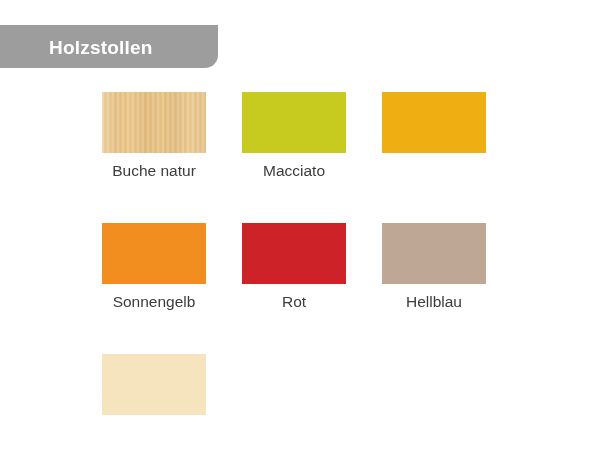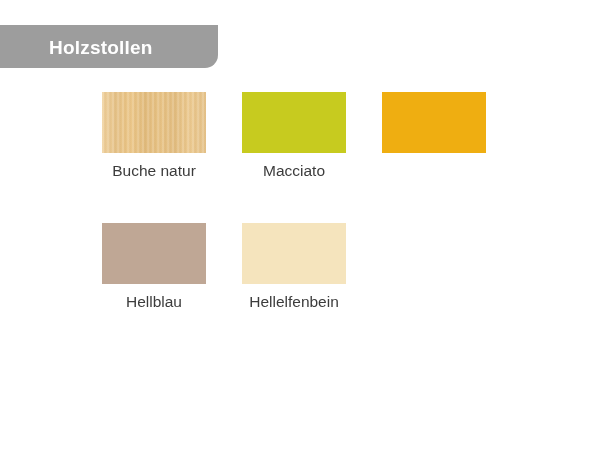--- a/index.html
+++ b/index.html
@@ -114,20 +114,27 @@
       <div class="swatch-label">Buche natur</div>
     </div>
     <div class="swatch-cell">
       <div class="swatch-chip" style="background: rgb(199, 203, 31);"></div>
       <div class="swatch-label">Macciato</div>
     </div>
     <div class="swatch-cell">
       <div class="swatch-chip" style="background: rgb(239, 174, 17);"></div>
     </div>
     <div class="swatch-cell">
+      <div class="swatch-chip" style="background: rgb(242, 141, 32);"></div>
+      <div class="swatch-label">Sonnengelb</div>
+    </div>
+    <div class="swatch-cell">
+      <div class="swatch-chip" style="background: rgb(204, 34, 40);"></div>
+      <div class="swatch-label">Rot</div>
+    </div>
+    <div class="swatch-cell">
       <div class="swatch-chip" style="background: rgb(191, 167, 149);"></div>
       <div class="swatch-label">Hellblau</div>
     </div>
     <div class="swatch-cell">
       <div class="swatch-chip" style="background: rgb(245, 228, 189);"></div>
-      <div class="swatch-label">Hellelfenbein</div>
     </div>
   </div>
 
 </body></html>

